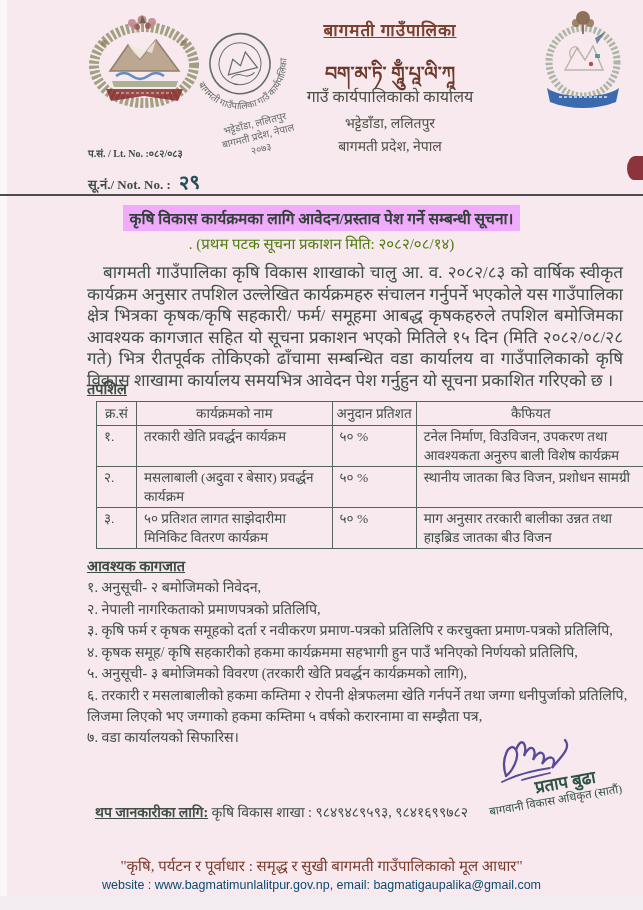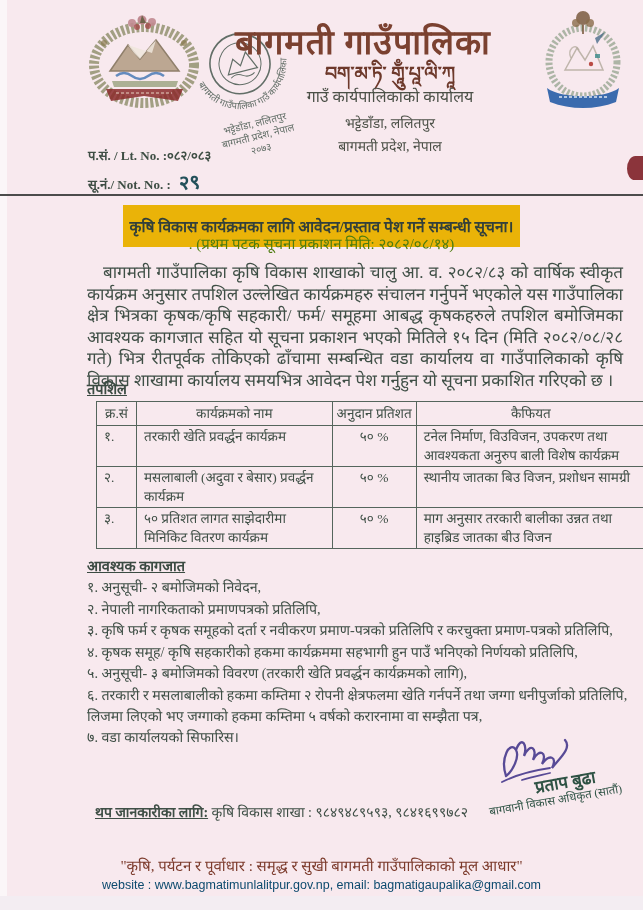--- a/index.html
+++ b/index.html
@@ -8,48 +8,48 @@
     position:relative;width:643px;height:910px;
     background:#f8e9ee;
     font-family:"Liberation Serif","DejaVu Serif",serif;
     color:#3f4f46;
   }
   .abs{position:absolute;}
   .edge-left{left:0;top:0;width:7px;height:910px;background:#fbf6f8;}
   .edge-bottom{left:0;top:896px;width:643px;height:14px;background:#f3edf2;}
 
   
-  .muni-name{left:235px;top:18px;width:310px;text-align:left;font-size:34px;font-weight:bold;color:#7b4130;letter-spacing:1px;}
+  .muni-name{left:235px;top:18px;width:310px;text-align:center;font-size:17px;font-weight:bold;color:#7b4130;letter-spacing:1px;text-decoration:underline;}
   .newari{left:235px;top:52px;width:310px;text-align:center;font-size:19px;font-weight:bold;color:#6d392b;}
   .office-name{left:235px;top:85px;width:310px;text-align:center;font-size:16px;color:#4b5047;}
   .addr1{left:235px;top:113px;width:310px;text-align:center;font-size:14px;color:#4b5047;}
   .addr2{left:235px;top:136px;width:310px;text-align:center;font-size:14px;color:#4b5047;}
-  .letter-no{left:88px;top:146px;font-size:13px;font-weight:bold;color:#3e4e44;}
+  .letter-no{left:88px;top:146px;font-size:10px;font-weight:bold;color:#3e4e44;}
   .notice-no{left:88px;top:168px;font-size:13px;font-weight:bold;color:#3e4e44;}
   .hand-num{display:inline-block;font-size:20px;color:#23505a;transform:rotate(-4deg);margin-left:8px;font-family:"DejaVu Sans",sans-serif;font-weight:bold;}
   .head-rule{left:0;top:194px;width:643px;height:2px;background:#4c4c4c;}
   .red-blob{left:627px;top:156px;width:16px;height:24px;background:#7e2027;border-radius:60% 0 0 55%;opacity:.9;}
 
   .stamp{left:176px;top:28px;width:150px;height:135px;transform:rotate(-14deg);opacity:.88;}
   .stamp text{fill:#4e5e55;font-family:"Liberation Serif",serif;}
 
   
   .title-row{left:40px;top:205px;width:563px;text-align:center;}
-  .title-hl{display:inline-block;background:#eab308;color:#33403a;font-size:15.5px;font-weight:bold;padding:10px 7px;}
+  .title-hl{display:inline-block;background:#f0abfc;color:#33403a;font-size:15.5px;font-weight:bold;padding:2px 7px;}
   .subtitle{left:40px;top:233px;width:563px;text-align:center;font-size:15px;color:#4d7c0f;}
   .body-par{left:87px;top:262px;width:536px;font-size:17px;line-height:21.6px;text-align:justify;text-indent:16px;color:#3f4f46;}
   .sec-head{font-size:14.5px;font-weight:bold;text-decoration:underline;color:#3b4b42;}
   .h-tapasil{left:87px;top:378px;}
   .h-docs{left:87px;top:555px;}
 
   
   .tbl{left:96px;top:401px;width:550px;border-collapse:collapse;}
   .tbl td,.tbl th{border:1px solid #55655c;font-size:13.5px;line-height:19px;padding:1px 7px;vertical-align:top;color:#3f4f46;font-weight:normal;}
   .tbl th{text-align:center;padding:2px 4px;}
-  .c-center{text-align:center;}
+  .c-center{text-align:left;}
 
   
   .doc-list{left:87px;top:577px;width:545px;font-size:14.2px;line-height:20.6px;color:#3f4f46;}
   .doc-list div{margin-bottom:1px;}
 
   
   .sig-scribble{left:492px;top:724px;width:110px;height:70px;}
   .sig-name{left:505px;top:770px;width:120px;text-align:center;font-size:17px;font-weight:bold;color:#2e5244;transform:rotate(-10deg);}
   .sig-title{left:468px;top:792px;width:175px;text-align:center;font-size:11.5px;color:#2e5244;transform:rotate(-10deg);}
 

